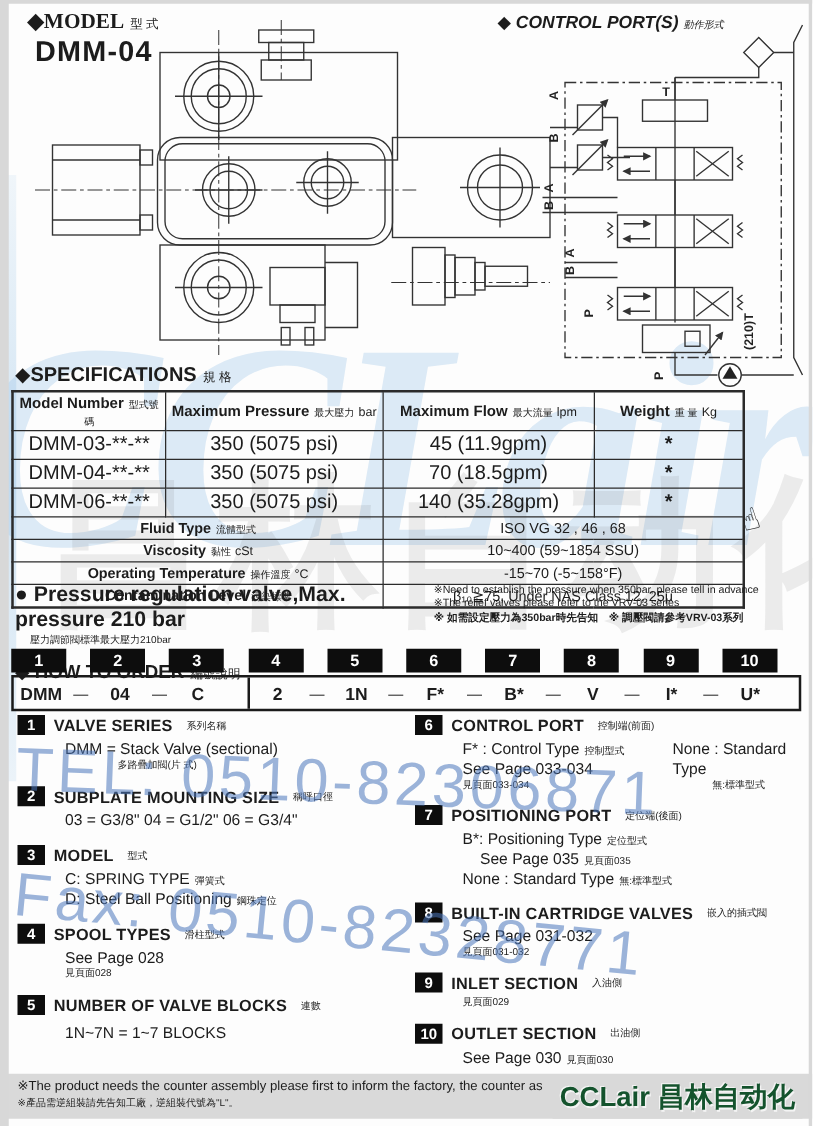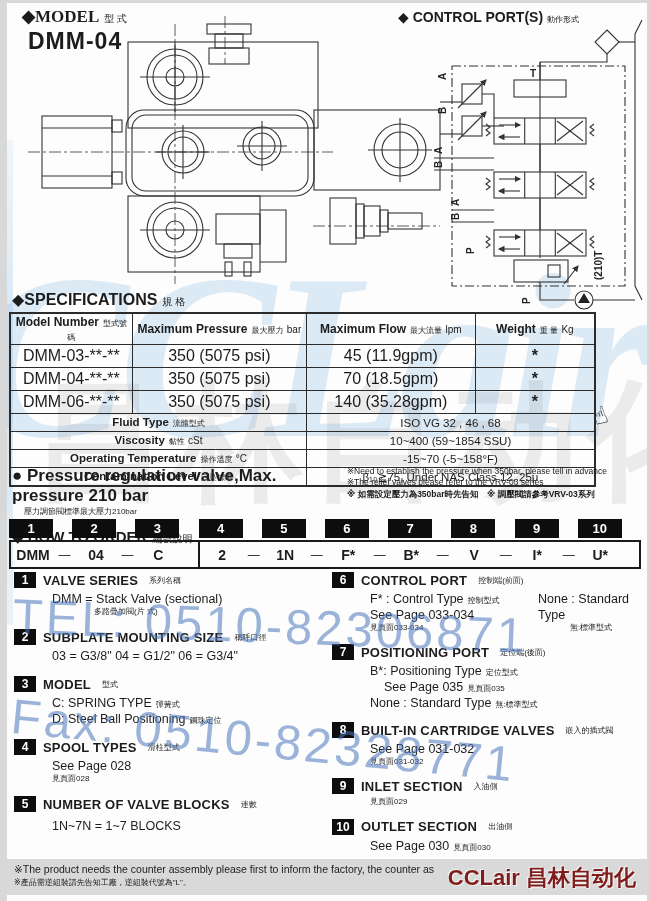--- a/index.html
+++ b/index.html
@@ -15,21 +15,21 @@
   .wm-strip{left:0;top:140px;width:13px;height:485px;z-index:1;
             background:linear-gradient(180deg,rgba(165,203,233,0.15),rgba(165,203,233,0.5),rgba(165,203,233,0.2));}
   .wm-grey{left:35px;top:355px;z-index:1;font-weight:bold;font-size:130px;letter-spacing:8px;
            color:rgba(110,110,110,0.12);}
   .wm-tel{left:14px;top:588px;z-index:6;font-size:49px;letter-spacing:3px;
           color:rgba(74,118,188,0.55);transform:rotate(2.2deg);transform-origin:left top;}
   .wm-fax{left:14px;top:688px;z-index:6;font-size:49px;letter-spacing:3px;
           color:rgba(74,118,188,0.55);transform:rotate(5.5deg);transform-origin:left top;}
   
   .model-header{position:absolute;left:22px;top:6px;font-size:17px;font-weight:bold;z-index:2;font-family:Liberation Serif, serif;}
-  .control-header{position:absolute;left:398px;top:9px;font-size:14px;font-weight:bold;z-index:2;}
+  .control-header{position:absolute;left:398px;top:9px;font-size:14px;font-weight:bold;z-index:2;font-style:italic;}
   .cns{font-size:10px;font-weight:normal;margin-left:5px;}
   .cns-sm{font-size:8px;font-weight:normal;margin-left:4px;}
   .dmm-code{position:absolute;left:28px;top:28px;font-size:23px;font-weight:bold;letter-spacing:1px;z-index:2;}
   
   .drawing{position:absolute;left:28px;top:16px;z-index:2;}
   .schematic{position:absolute;left:432px;top:18px;z-index:2;}
   .schematic text{font-family:"Liberation Sans",sans-serif;font-size:10px;font-weight:bold;fill:#222;}
   
   .spec-header{position:absolute;left:12px;top:290px;font-size:16px;font-weight:bold;z-index:2;}
   .spec-table{position:absolute;left:9px;top:312px;width:587px;border-collapse:collapse;z-index:2;
@@ -75,21 +75,21 @@
   .sm8{font-size:8px;}
   .s6-grid{display:flex;}
   .s6-left{width:168px;}
   .s6-right{flex:1;}
   
   .footer{position:absolute;left:0;top:859px;width:650px;height:36px;background:#d9d9d9;z-index:10;
           box-sizing:border-box;padding:4px 0 0 14px;}
   .footer .en{font-size:10.5px;}
   .footer .cn{font-size:8px;margin-top:2px;}
   .logo{position:absolute;right:8px;top:861px;z-index:12;font-weight:bold;font-size:22px;
-        color:#7f1d1d;background:#d9d9d9;padding:2px 6px;
+        color:#14532d;background:#d9d9d9;padding:2px 6px;
         text-shadow:1px 1px 0 #f4f4f4,-1px -1px 0 #f4f4f4;}
   .hand{position:absolute;left:593px;top:402px;z-index:8;font-size:24px;color:#222;
         transform:rotate(-18deg);font-family:"DejaVu Sans",sans-serif;}
 </style>
 </head>
 <body>
 
 <div class="page">
 
   <div class="wm wm-strip"></div>

